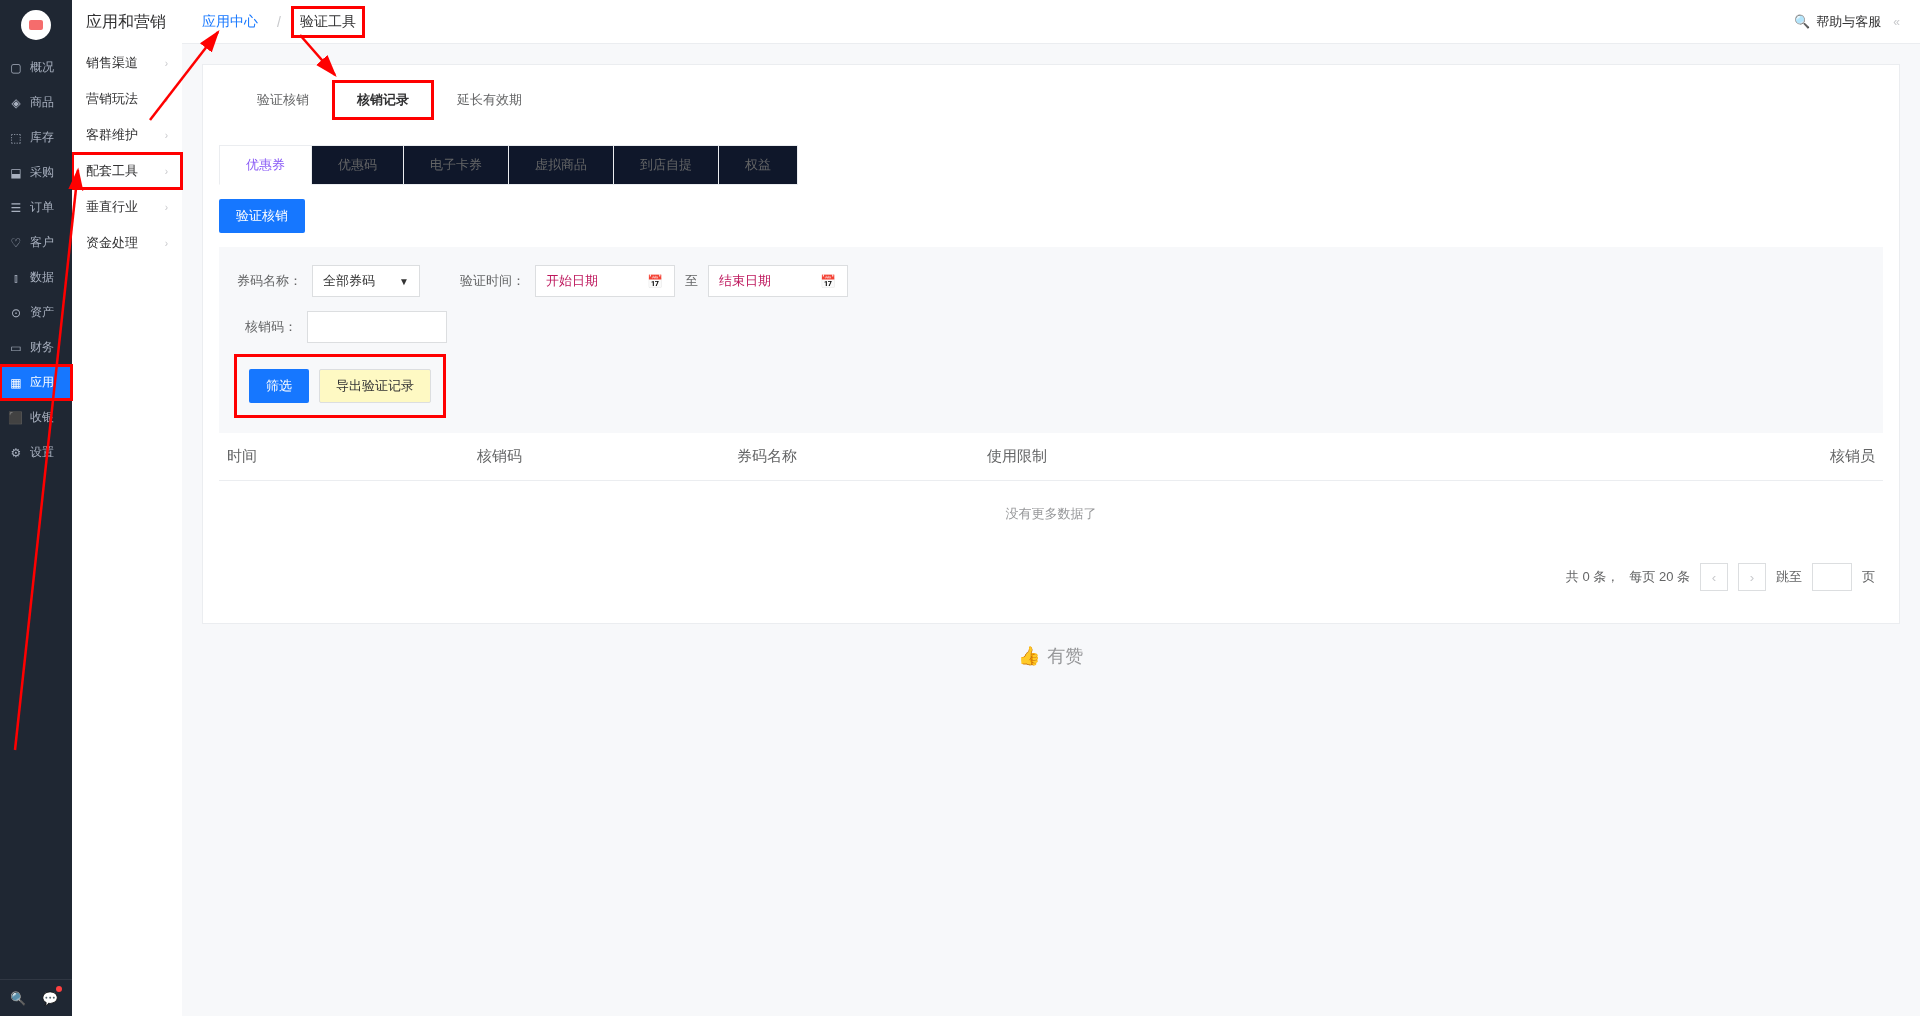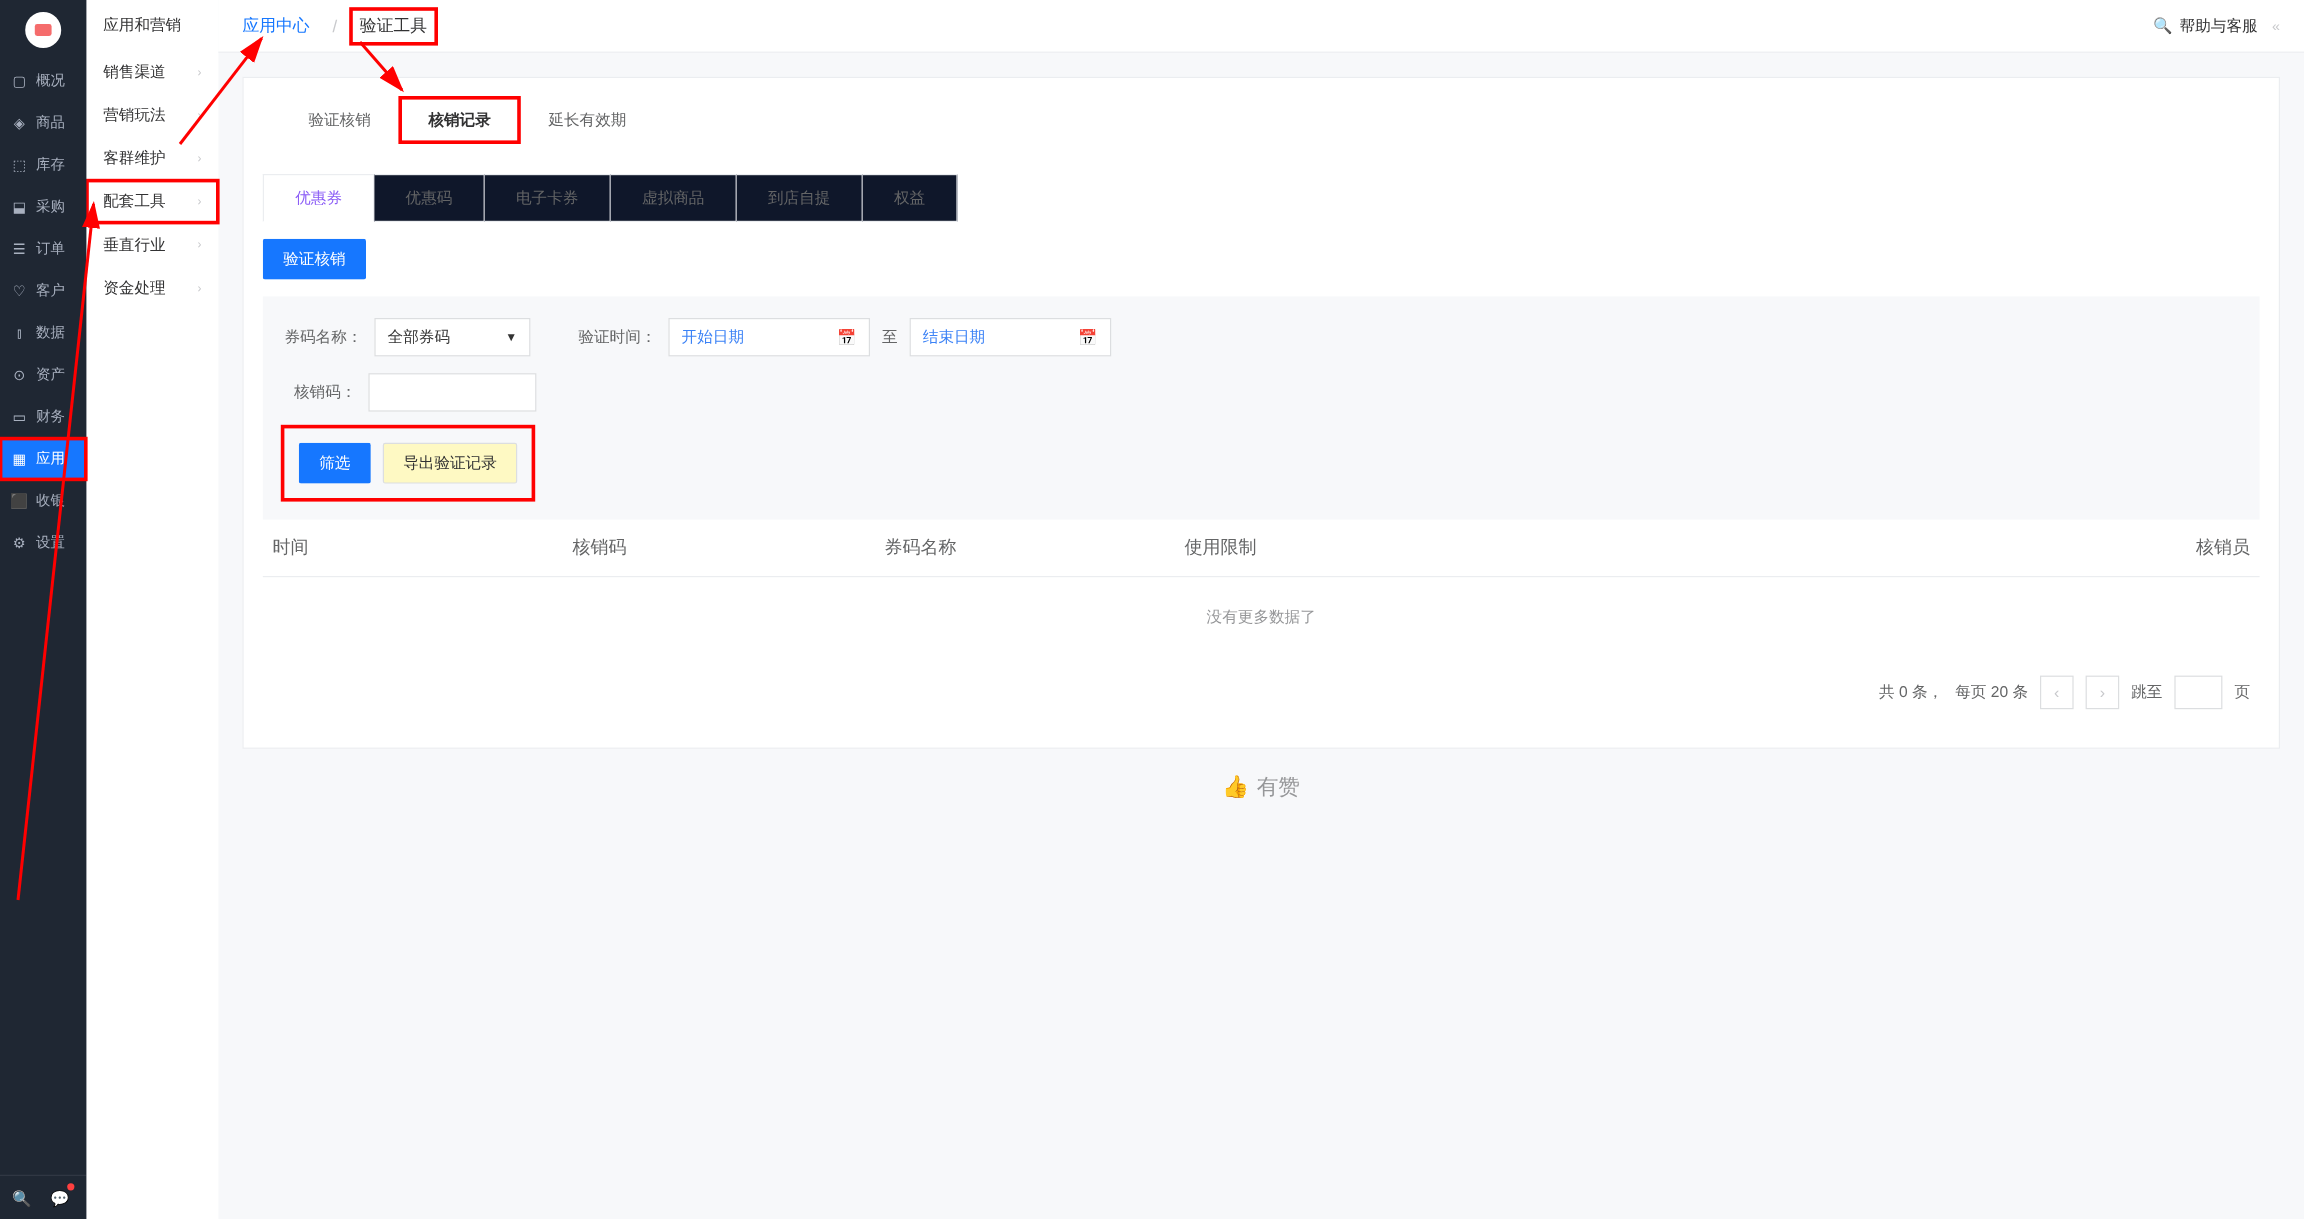--- a/index.html
+++ b/index.html
@@ -14,21 +14,21 @@
     .primary-nav .nav-item { display: flex; align-items: center; padding: 9px 8px; cursor: pointer; gap: 6px; font-size: 12px; }
     .primary-nav .nav-item.active { background: #1677ff; color: #fff; }
     .primary-nav .nav-item.highlighted { outline: 3px solid #ff0000; outline-offset: -2px; }
     .primary-nav .nav-icon { width: 16px; height: 16px; display: flex; align-items: center; justify-content: center; flex-shrink: 0; }
     .primary-nav .bottom-tools { margin-top: auto; display: flex; align-items: center; padding: 8px; gap: 12px; border-top: 1px solid rgba(255,255,255,0.08); }
     .primary-nav .tool-icon { width: 20px; height: 20px; display: flex; align-items: center; justify-content: center; cursor: pointer; position: relative; }
     .badge-dot { position: absolute; top: -2px; right: -2px; width: 6px; height: 6px; background: #ff4040; border-radius: 50%; }
     
     
     .secondary-nav { width: 110px; background: #fff; padding-top: 0; }
-    .secondary-title { padding: 12px 14px; font-size: 13px; color: #323233; font-weight: 500; }
+    .secondary-title { padding: 12px 14px; font-size: 16px; color: #323233; font-weight: 500; }
     .secondary-item { display: flex; align-items: center; justify-content: space-between; padding: 9px 14px; cursor: pointer; color: #323233; font-size: 13px; }
     .secondary-item.highlighted { outline: 3px solid #ff0000; outline-offset: -2px; }
     .chev { color: #c8c9cc; font-size: 10px; }
     
     
     .main { flex: 1; display: flex; flex-direction: column; }
     .topbar { height: 44px; background: #fff; display: flex; align-items: center; padding: 0 20px; border-bottom: 1px solid #ebedf0; }
     .breadcrumb { display: flex; align-items: center; gap: 19px; font-size: 14px; }
     .breadcrumb .bc-link { color: #1677ff; cursor: pointer; position: relative; }
     .breadcrumb .bc-sep { color: #c8c9cc; }
@@ -55,22 +55,22 @@
     .inner { padding: 16px; }
     
     .btn { display: inline-flex; align-items: center; padding: 7px 16px; border-radius: 2px; font-size: 13px; cursor: pointer; border: 1px solid transparent; }
     .btn-primary { background: #1677ff; color: #fff; }
     .btn-default { background: #fef9c3; color: #323233; border-color: #dcdee0; }
     
     .filter-box { background: #f7f8fa; padding: 18px; margin-top: 14px; }
     .filter-row { display: flex; align-items: center; gap: 10px; margin-bottom: 14px; flex-wrap: wrap; }
     .filter-label { color: #646566; min-width: 60px; text-align: right; }
     .select, .date-input, .text-input { height: 32px; border: 1px solid #dcdee0; background: #fff; padding: 0 10px; font-size: 13px; display: flex; align-items: center; }
-    .select { width: 130px; justify-content: space-between; cursor: pointer; }
-    .date-input { width: 168px; color: #3b82f6; justify-content: space-between; cursor: pointer; }
+    .select { width: 108px; justify-content: space-between; cursor: pointer; }
+    .date-input { width: 140px; color: #be185d; justify-content: space-between; cursor: pointer; }
     .text-input { width: 140px; }
     .to-text { color: #646566; }
     .action-row { display: flex; gap: 10px; }
     .action-highlight { outline: 3px solid #ff0000; padding: 12px; display: inline-flex; gap: 10px; justify-content: space-between; }
     
     .table-head { display: flex; padding: 14px 8px; color: #646566; font-size: 15px; }
     .th1 { flex: 0 0 250px; }
     .th2 { flex: 0 0 260px; }
     .th3 { flex: 0 0 250px; }
     .th4 { flex: 1; }

